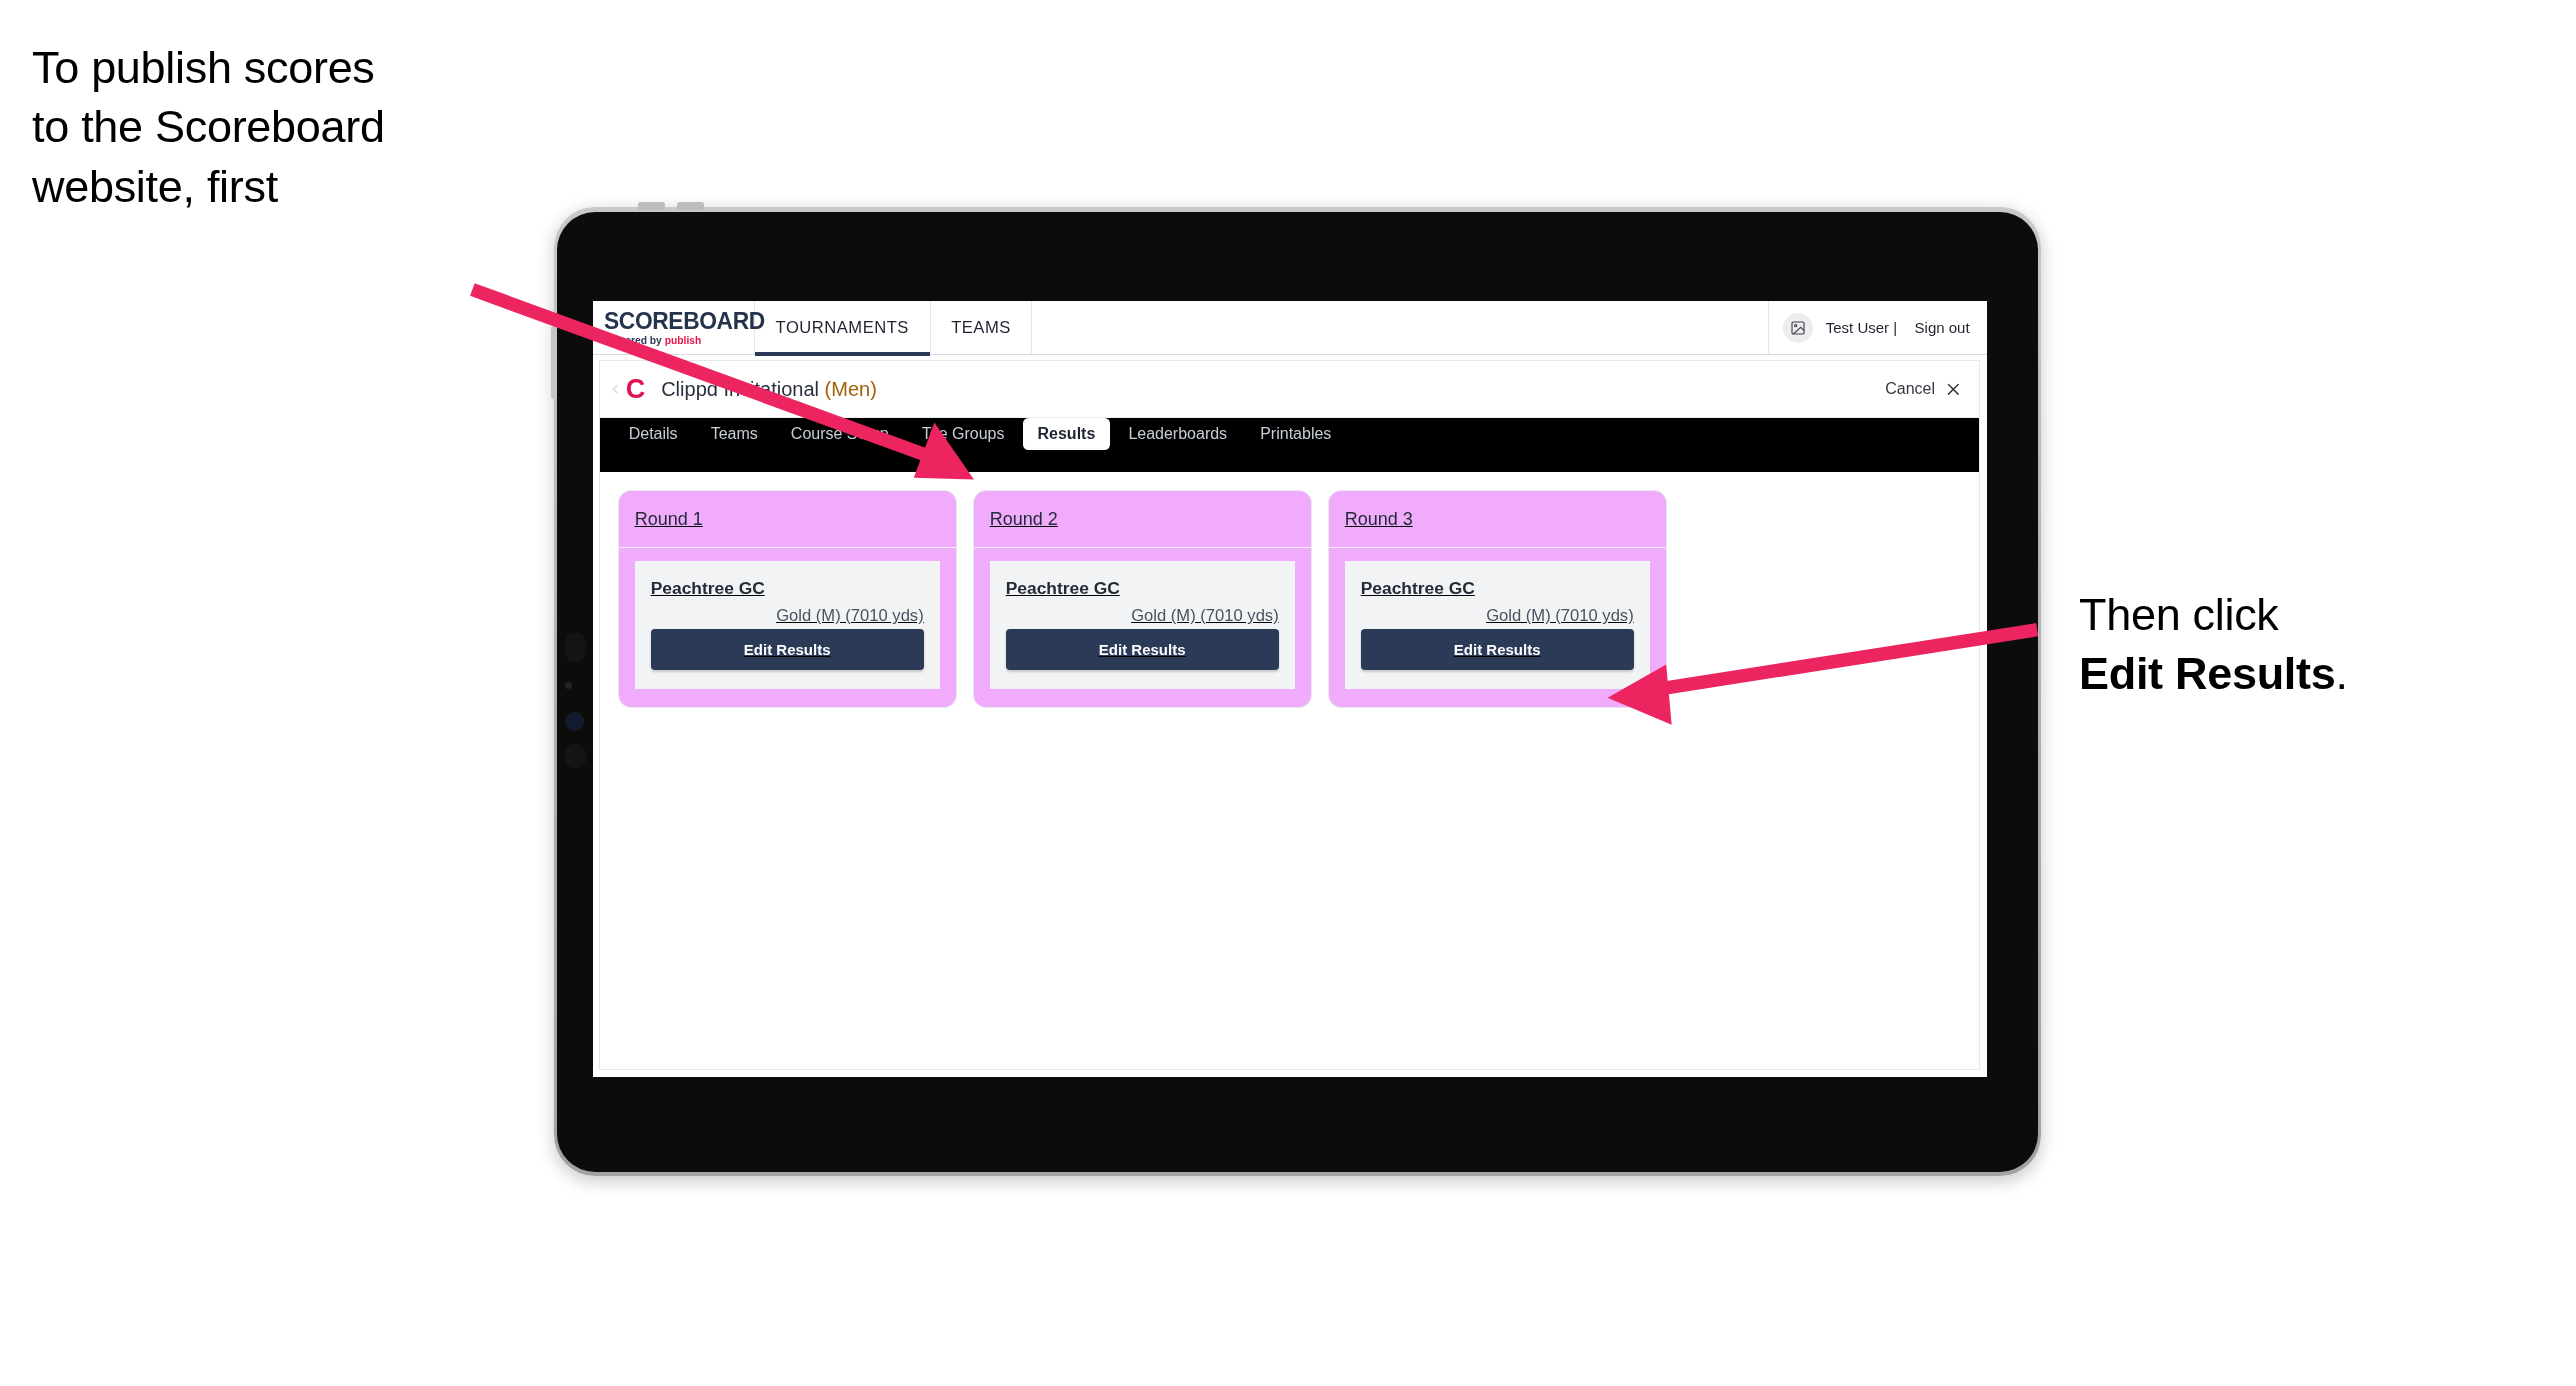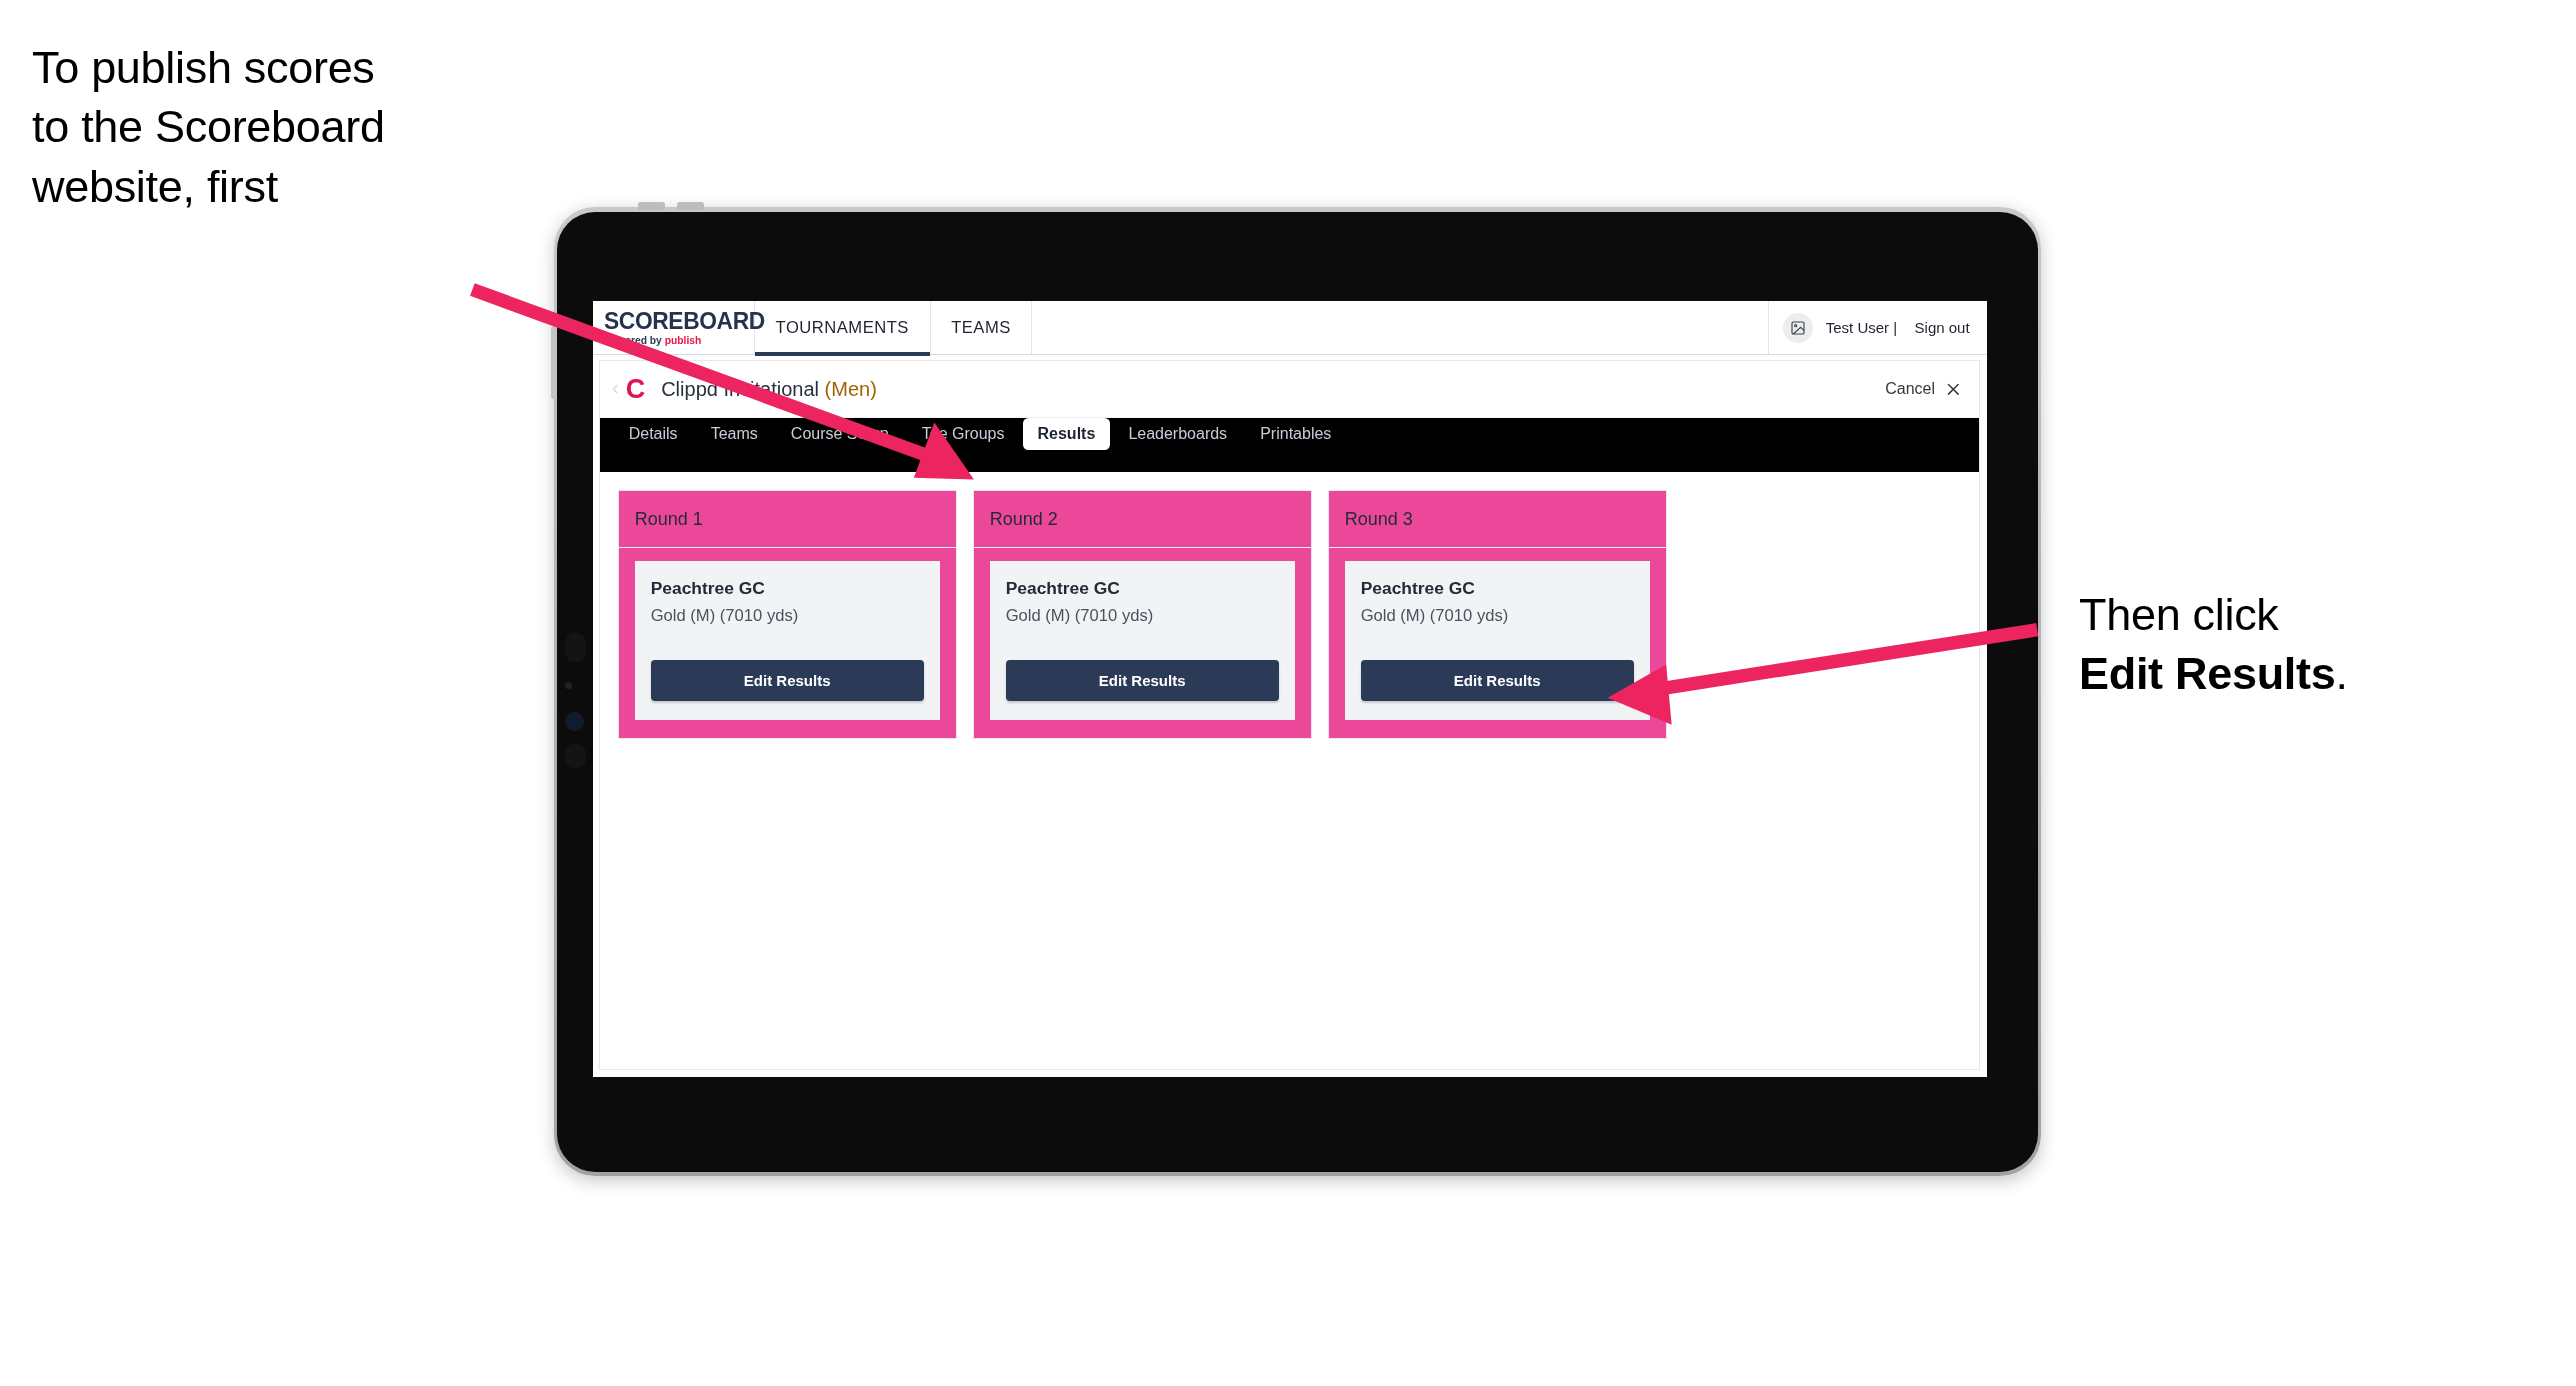--- a/index.html
+++ b/index.html
@@ -233,24 +233,25 @@
   }
 
   
   #rounds-row {
     display: flex;
     gap: 16px;
     padding: 18px 0 0 17.4px;
   }
   .round-card {
     width: 339px;
-    background: #ec4899;
+    background: #f0abfc;
     border: 0.8px solid #e6e8ec;
-    border-radius: 0;
-    box-sizing: border-box;
+    border-radius: 13px;
+    box-sizing: border-box;
+    text-decoration: underline;
   }
   .round-card-header {
     height: 57px;
     display: flex;
     align-items: center;
     padding-left: 16px;
     font-size: 18px;
     color: #242b38;
     border-bottom: 0.8px solid #edeef1;
     box-sizing: border-box;
@@ -262,21 +263,22 @@
   }
   .course-name {
     font-size: 17.4px;
     font-weight: 700;
     color: #242b38;
     margin-bottom: 7.1px;
   }
   .course-tee {
     font-size: 16.6px;
     color: #4a5160;
-    margin-bottom: 34px;
+    margin-bottom: 3px;
+    text-align: right;
   }
   .edit-results-btn {
     display: block;
     width: 100%;
     background: #2b3a57;
     color: #ffffff;
     border: none;
     border-radius: 4px;
     padding: 12px 0;
     font-size: 15px;

